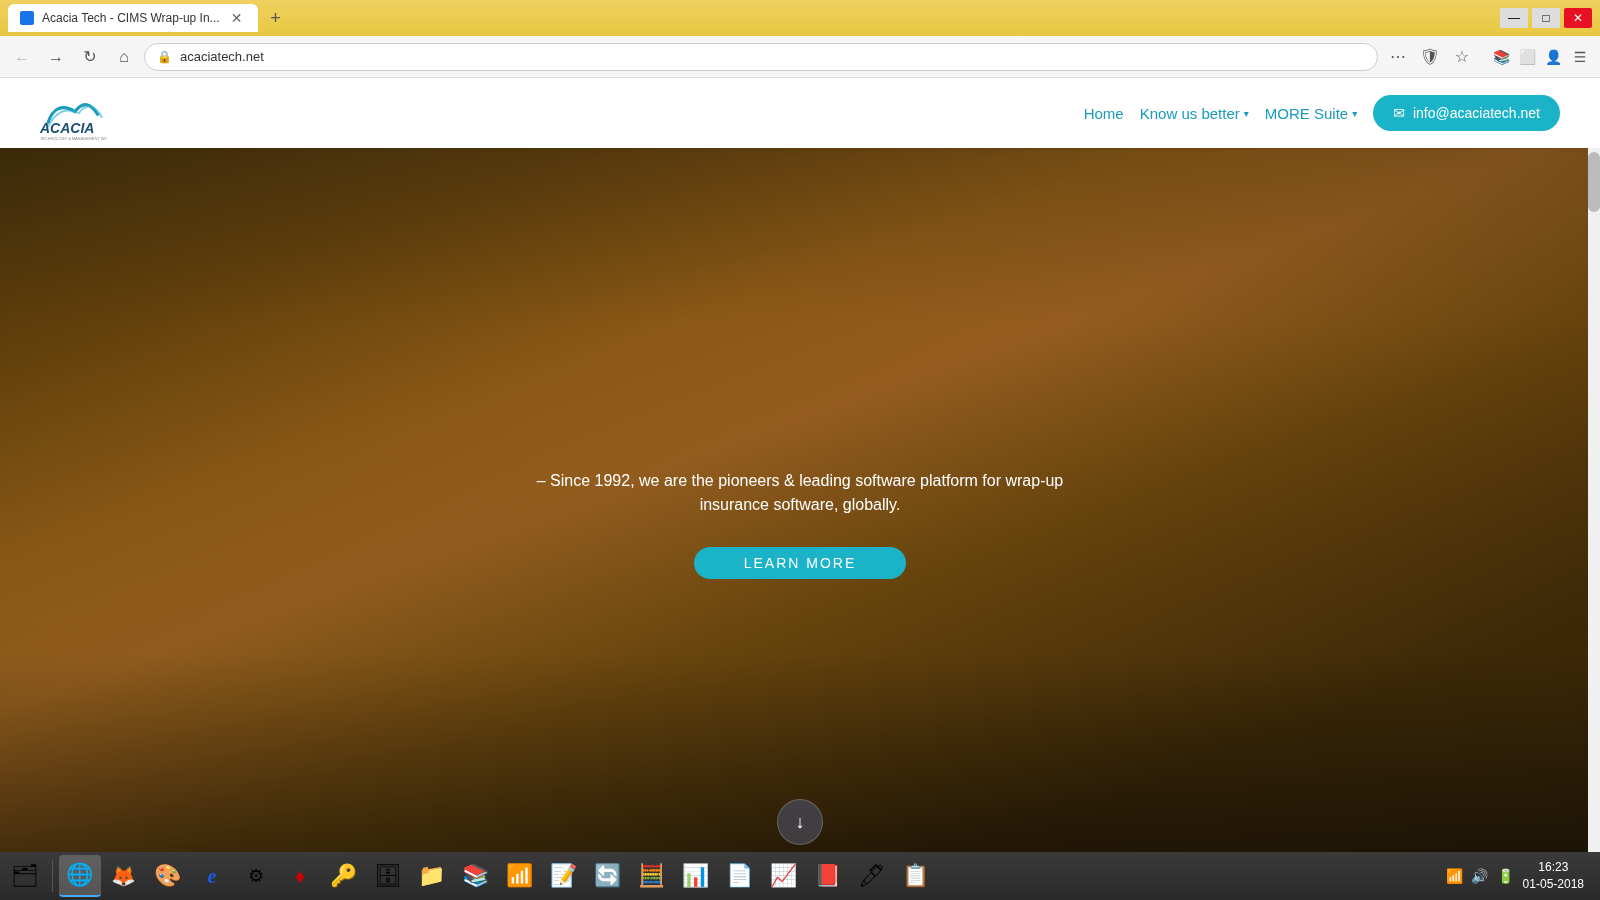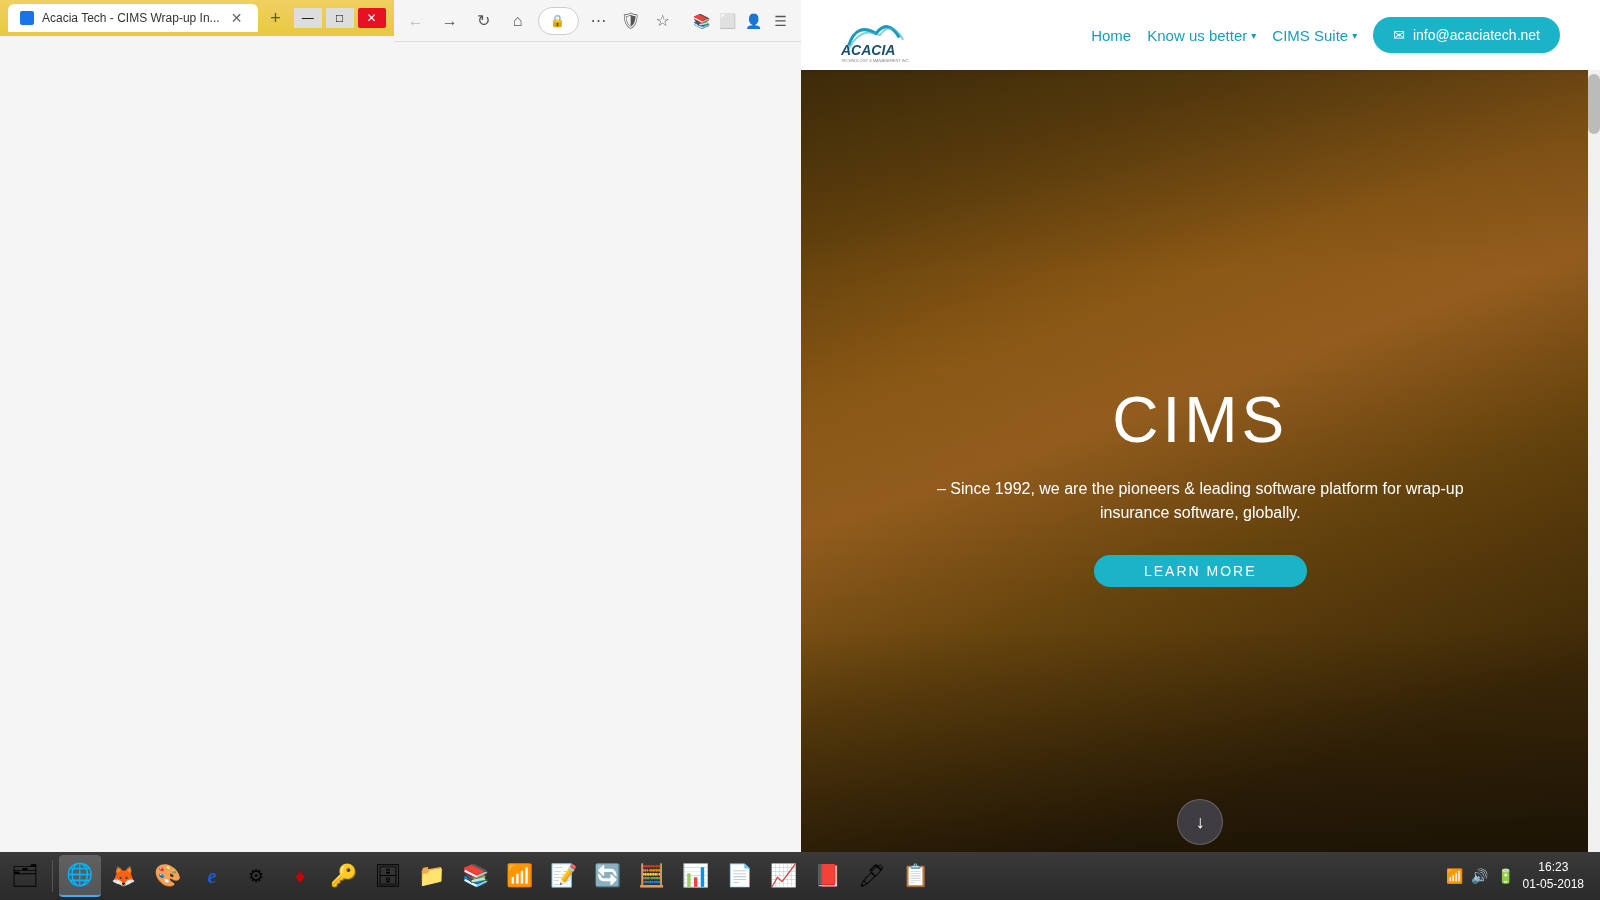--- a/index.html
+++ b/index.html
@@ -1,19 +1,19 @@
 <!DOCTYPE html>
 <html><head>
   <meta charset="utf-8">
   <style>
     * { margin: 0; padding: 0; box-sizing: border-box; }
     body { font-family: Arial, sans-serif; width: 1600px; height: 900px; overflow: hidden; background: #f0f0f0; }
 
     
-    .browser-frame { width: 1600px; height: 900px; display: flex; flex-direction: row; background: #f5f5f5; }
+    .browser-frame { width: 1600px; height: 900px; display: flex; flex-direction: column; background: #f5f5f5; }
 
     
     .title-bar {
       height: 36px;
       background: linear-gradient(to bottom, #f0d060, #e8c840);
       display: flex;
       align-items: center;
       padding: 0 8px;
       gap: 4px;
     }
@@ -389,20 +389,21 @@
     </div>
   </div>
 
   <div class="address-bar">
     <div class="nav-btn disabled">←</div>
     <div class="nav-btn">→</div>
     <div class="nav-btn">↻</div>
     <div class="nav-btn">⌂</div>
     <div class="url-bar">
       <span class="url-lock-icon">🔒</span>
+      <span class="url-text">acaciatech.net</span>
     </div>
     <div class="browser-actions">
       <div class="browser-action-btn">⋯</div>
       <div class="browser-action-btn">🛡</div>
       <div class="browser-action-btn">☆</div>
     </div>
     <div class="toolbar-icons">
       <div class="toolbar-icon">📚</div>
       <div class="toolbar-icon">⬜</div>
       <div class="toolbar-icon">👤</div>
@@ -491,33 +492,32 @@
           <text x="0" y="67" font-family="Arial" font-size="5" fill="#888">TECHNOLOGY &amp; MANAGEMENT INC.</text>
         </svg>
       </div>
       <nav class="site-nav">
         <a class="nav-link">Home</a>
         <div class="nav-link-dropdown">
           <span>Know us better</span>
           <span class="dropdown-arrow">▾</span>
         </div>
         <div class="nav-link-dropdown">
-          <span>CIMS Suite</span>
+          <span>MORE Suite</span>
           <span class="dropdown-arrow">▾</span>
         </div>
         <a class="email-btn">
           <span>✉</span>
           <span>info@acaciatech.net</span>
         </a>
       </nav>
     </div>
 
     <div class="hero">
       <div class="hero-content">
-        <h1 class="hero-title">CIMS</h1>
         <p class="hero-subtitle">– Since 1992, we are the pioneers &amp; leading software platform for wrap-up insurance software, globally.</p>
         <button class="hero-cta">LEARN MORE</button>
       </div>
     </div>
 
     <div class="scroll-down-btn">
       <span class="scroll-down-arrow">↓</span>
     </div>
 
     <div class="scrollbar">

